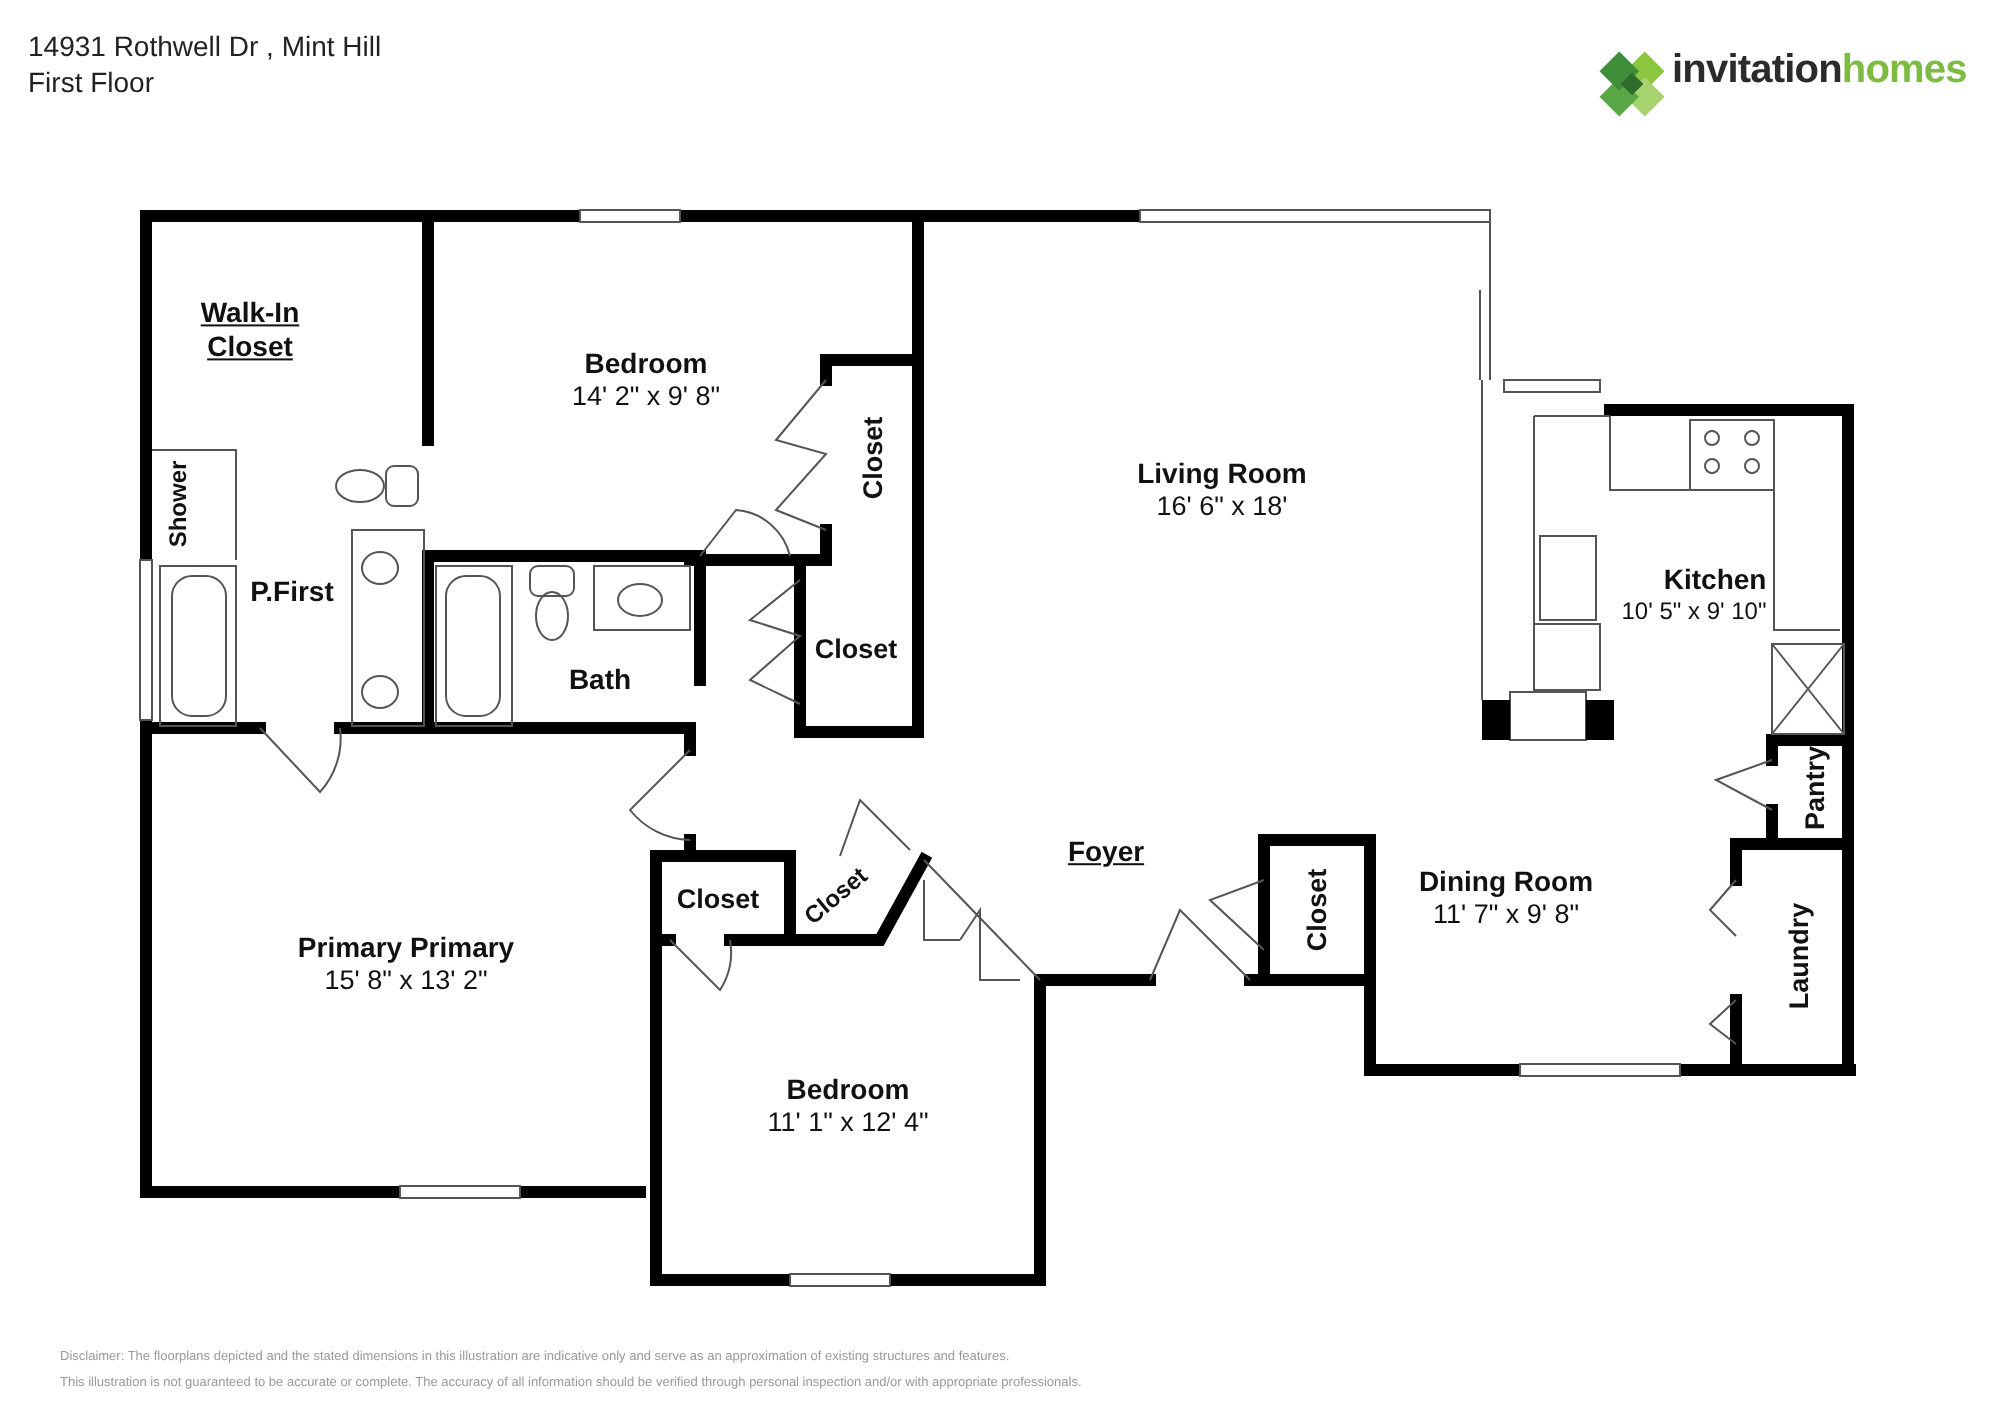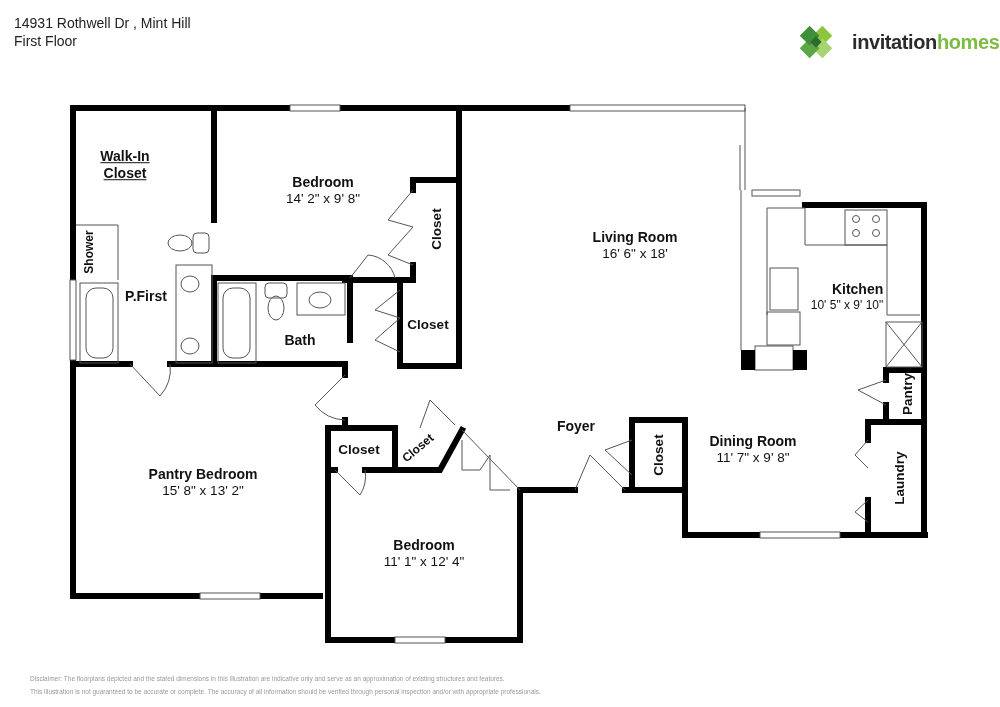--- a/index.html
+++ b/index.html
@@ -1,20 +1,20 @@
 <!DOCTYPE html>
 <html><head>
 <meta charset="utf-8">
 <style>
   html, body { margin:0; padding:0; background:#ffffff; }
   body { width:1000px; height:707px; position:relative; overflow:hidden; font-family:"Liberation Sans", sans-serif; color:#111; }
   .hdr { position:absolute; left:14px; font-size:14px; color:#222; }
   .hdr.l1 { top:15px; }
   .hdr.l2 { top:33px; }
-  .logo { position:absolute; left:798px; top:24px; display:flex; align-items:center; gap:18px; }
+  .logo { position:absolute; left:798px; top:24px; display:flex; align-items:flex-start; gap:2px; }
   .logo-text { font-size:20px; font-weight:bold; letter-spacing:-0.4px; }
   .logo-text .a { color:#2b2b2b; }
   .logo-text .b { color:#7dbb42; }
   .plan { position:absolute; left:0; top:0; }
   .lbl { position:absolute; text-align:center; transform:translate(-50%,-50%); white-space:nowrap; line-height:1.2; }
   .lbl .n { font-weight:bold; font-size:14px; }
   .lbl .d { font-size:13.5px; }
   .small .n { font-size:13.5px; }
   .rot { transform:translate(-50%,-50%) rotate(-90deg); }
   .rot45 { transform:translate(-50%,-50%) rotate(-40deg); }
@@ -124,21 +124,21 @@
   <div class="n">Walk-In</div>
   <div class="n">Closet</div>
 </div>
 <div class="lbl" style="left:323px; top:190px;">
   <div class="n">Bedroom</div>
   <div class="d">14' 2" x 9' 8"</div>
 </div>
 <div class="lbl small rot" style="left:437px; top:229px;">
   <div class="n">Closet</div>
 </div>
-<div class="lbl" style="left:635px; top:245px;">
+<div class="lbl" style="left:611px; top:245px;">
   <div class="n">Living Room</div>
   <div class="d">16' 6" x 18'</div>
 </div>
 <div class="lbl" style="left:847px; top:297px;text-align:right;">
   <div class="n">Kitchen</div>
   <div class="d" style="font-size:12px;">10' 5" x 9' 10"</div>
 </div>
 <div class="lbl small rot" style="left:89px; top:252px;">
   <div class="n" style="font-size:12px;">Shower</div>
 </div>
@@ -148,30 +148,30 @@
 <div class="lbl" style="left:300px; top:340px;">
   <div class="n">Bath</div>
 </div>
 <div class="lbl small" style="left:428px; top:325px;">
   <div class="n">Closet</div>
 </div>
 <div class="lbl small rot" style="left:908px; top:394px;">
   <div class="n">Pantry</div>
 </div>
 <div class="lbl" style="left:203px; top:482px;">
-  <div class="n">Pantry Bedroom</div>
+  <div class="n">Primary Primary</div>
   <div class="d">15' 8" x 13' 2"</div>
 </div>
 <div class="lbl small" style="left:359px; top:450px;">
   <div class="n">Closet</div>
 </div>
 <div class="lbl small rot45" style="left:418px; top:448px;">
   <div class="n" style="font-size:12px;">Closet</div>
 </div>
-<div class="lbl" style="left:576px; top:426px;">
+<div class="lbl" style="left:553px; top:426px;text-decoration:underline;">
   <div class="n">Foyer</div>
 </div>
 <div class="lbl small rot" style="left:659px; top:455px;">
   <div class="n">Closet</div>
 </div>
 <div class="lbl" style="left:753px; top:449px;">
   <div class="n">Dining Room</div>
   <div class="d">11' 7" x 9' 8"</div>
 </div>
 <div class="lbl small rot" style="left:900px; top:478px;">

